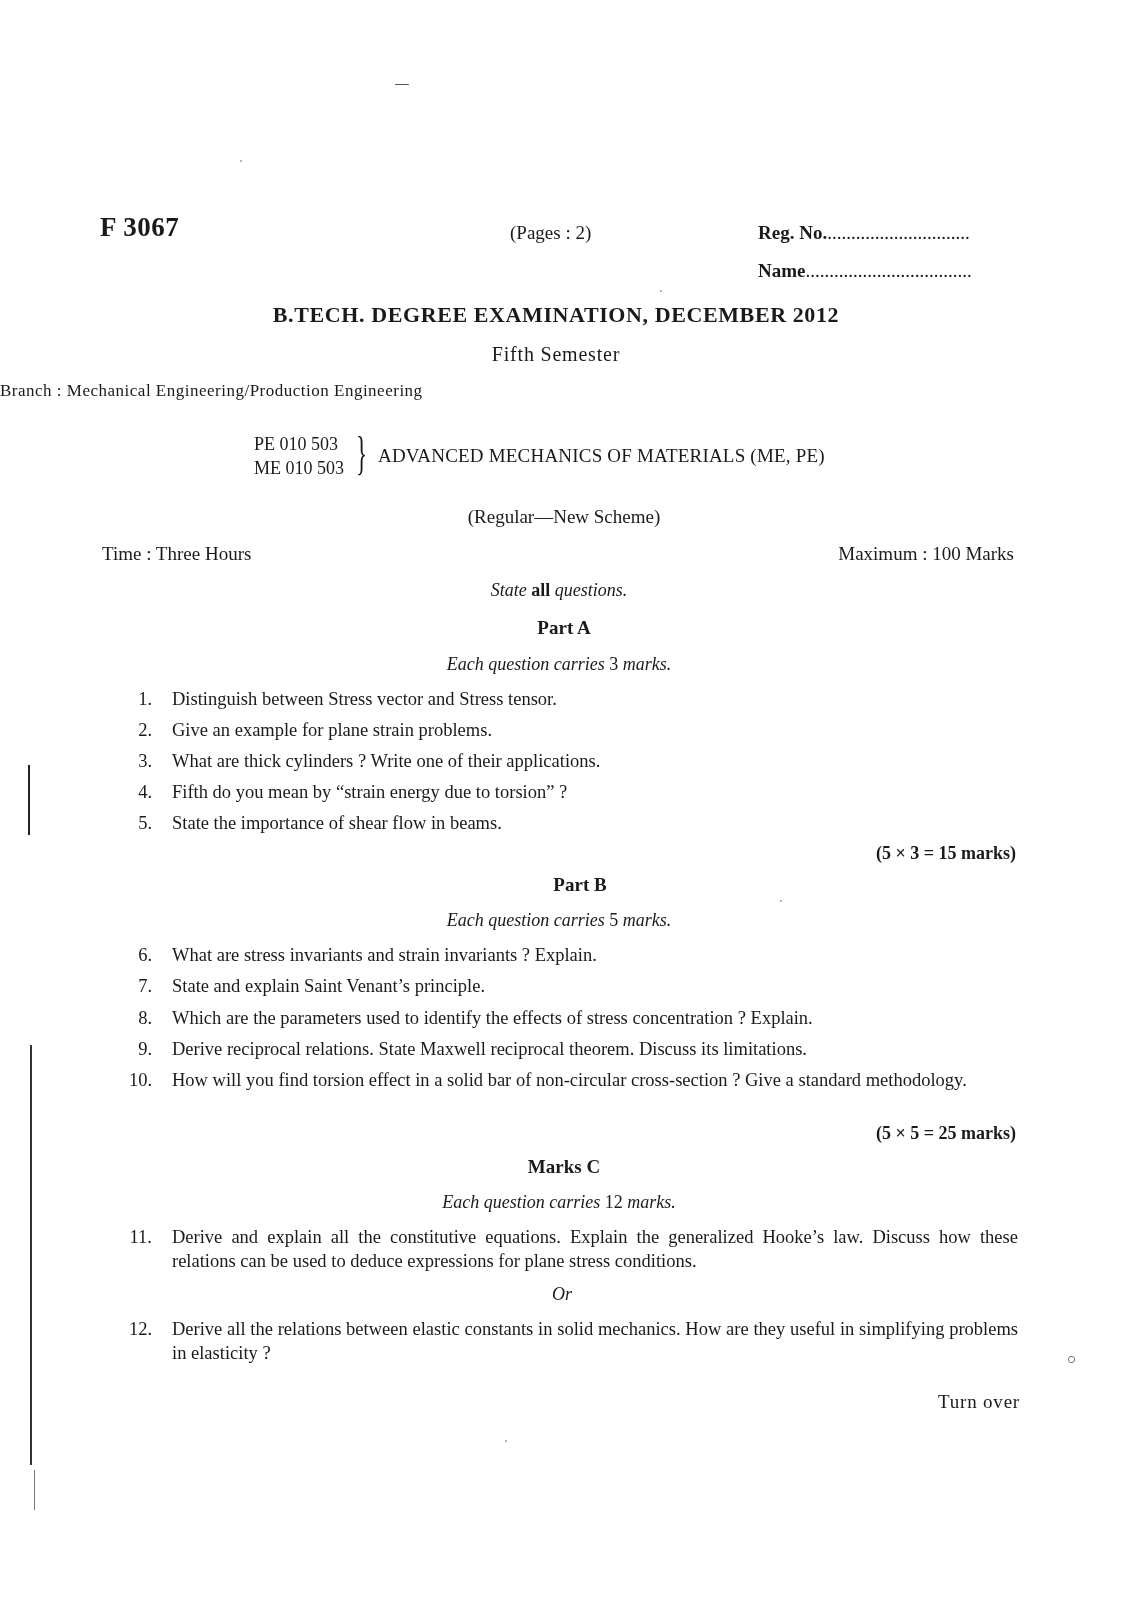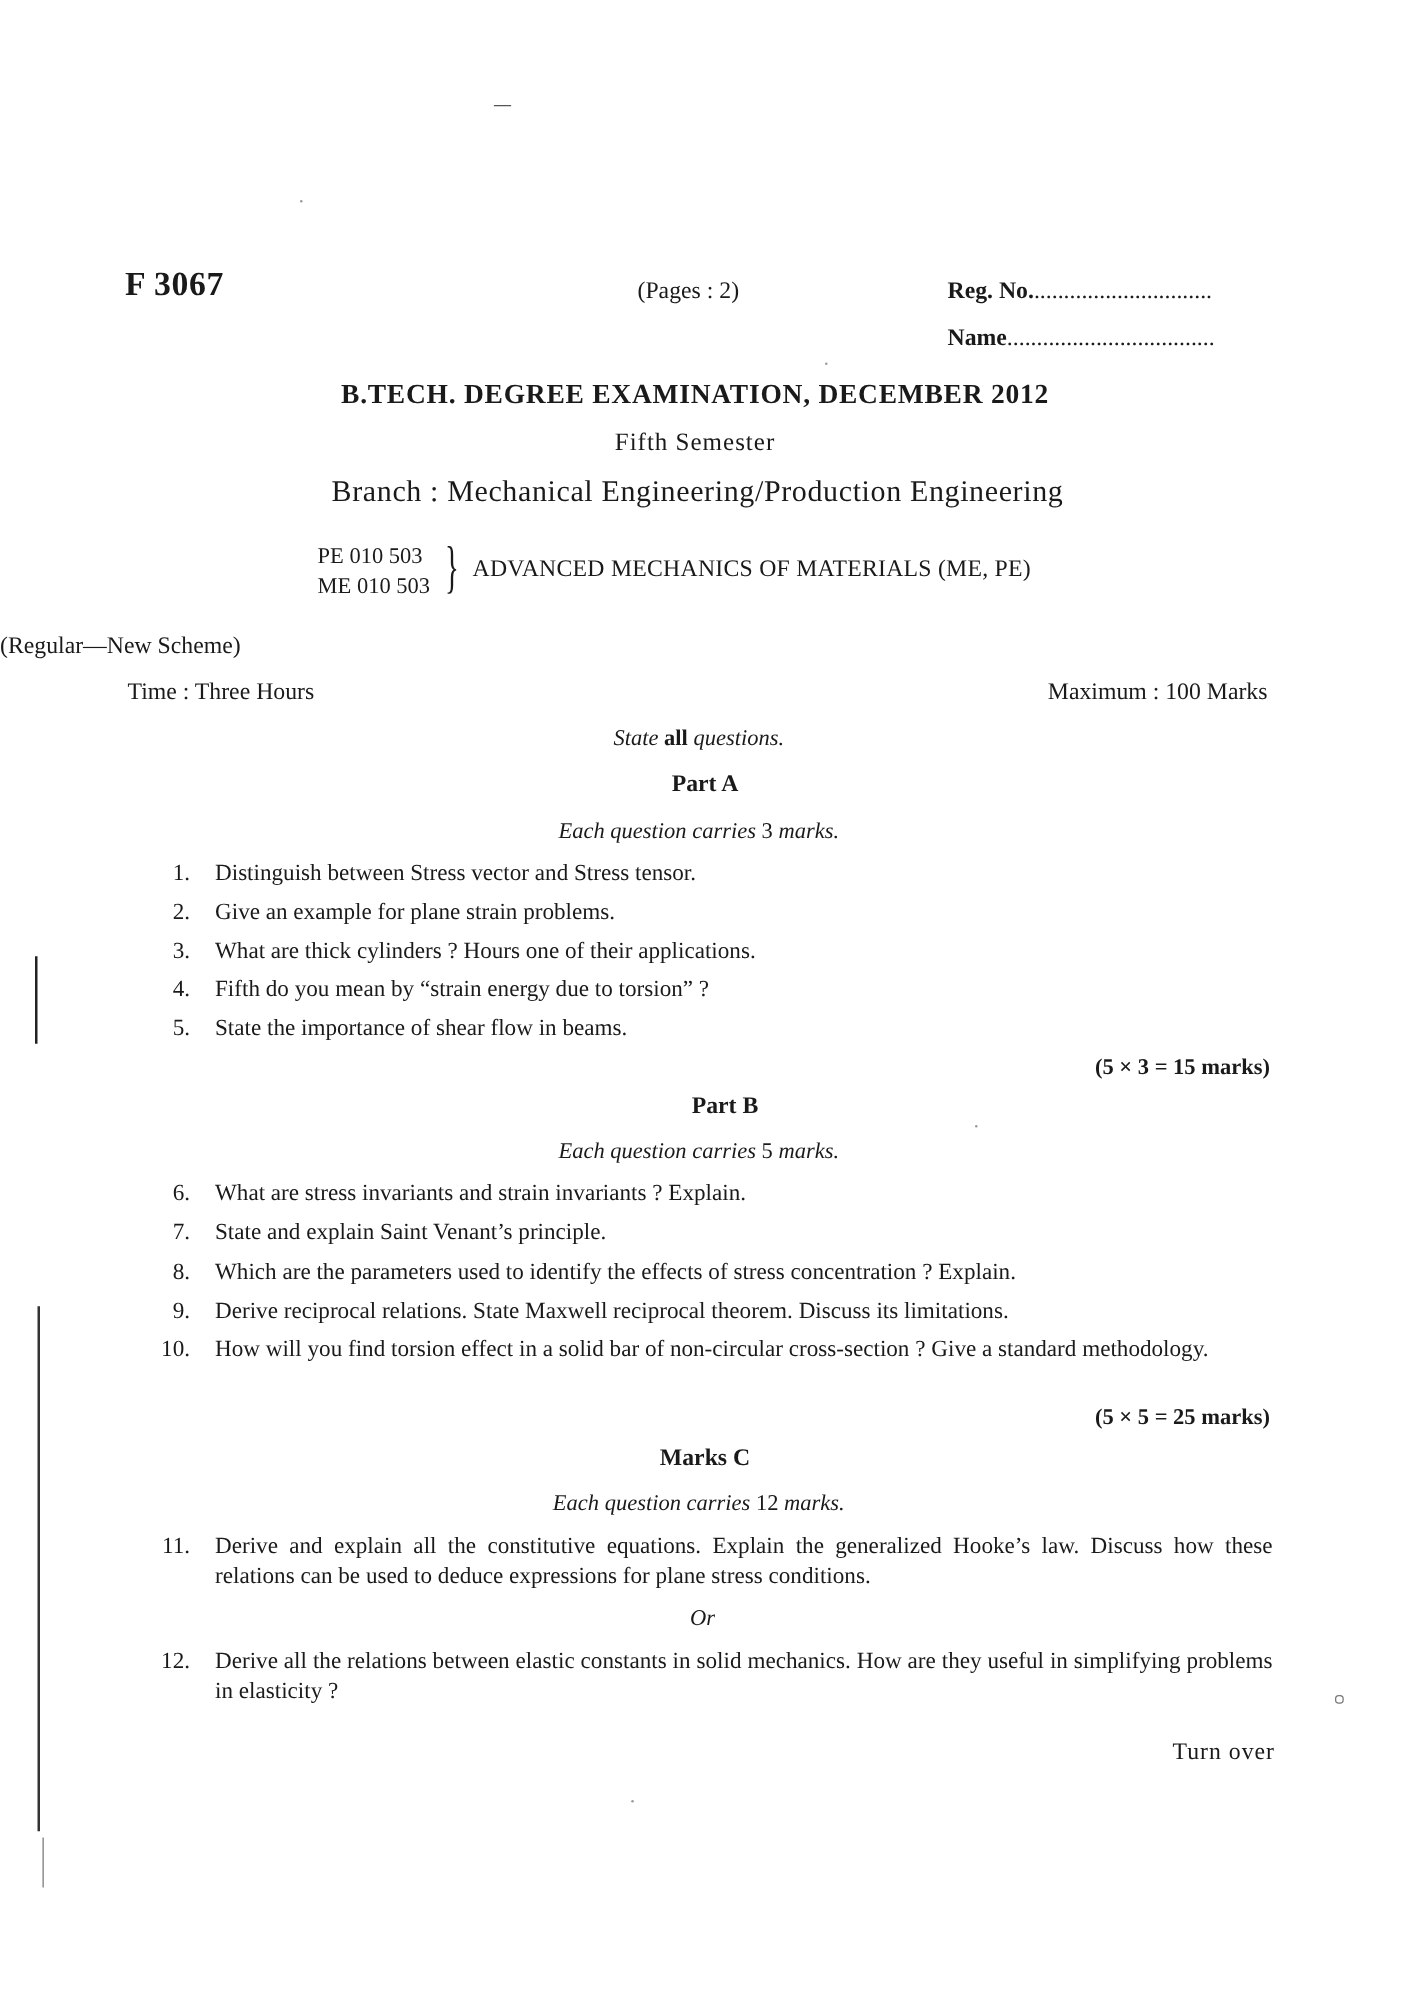--- a/index.html
+++ b/index.html
@@ -8,25 +8,25 @@
     font-family: "Liberation Serif", "DejaVu Serif", serif; color: #1a1a1a; overflow: hidden;
   }
   .abs { position: absolute; white-space: nowrap; }
   .code { left: 100px; top: 212px; font-size: 27px; font-weight: bold; letter-spacing: 0.5px; }
   .pages { left: 510px; top: 222px; font-size: 19px; font-weight: normal; }
   .regno { left: 758px; top: 222px; font-size: 19px; font-weight: bold; }
   .name  { left: 758px; top: 260px; font-size: 19px; font-weight: bold; }
   .dots { font-weight: normal; letter-spacing: 0px; }
   .title { left: 0; width: 1112px; top: 302px; text-align: center; font-size: 22px; font-weight: bold; letter-spacing: 0.6px; }
   .semester { left: 0; width: 1112px; top: 343px; text-align: center; font-size: 20px; letter-spacing: 0.8px; }
-  .branch { left: 0; width: 1116px; top: 381px; text-align: center; font-size: 24px; letter-spacing: 0.5px; }
+  .branch { left: 0; width: 1116px; top: 381px; text-align: left; font-size: 17px; letter-spacing: 0.5px; }
   .codes { left: 254px; top: 432px; font-size: 18px; line-height: 24px; }
   .brace { left: 356px; top: 430px; font-size: 46px; line-height: 48px; font-weight: 100; transform: scaleX(0.5); transform-origin: left top; }
   .subject { left: 378px; top: 445px; font-size: 19px; letter-spacing: 0.2px; }
-  .scheme { left: 0; width: 1128px; top: 506px; font-size: 19px; }
+  .scheme { left: 0; width: 1128px; top: 506px; text-align: center; font-size: 19px; }
   .time { left: 102px; top: 543px; font-size: 19px; }
   .maxm { right: 126px; top: 543px; font-size: 19px; }
   .answer { left: 0; width: 1118px; top: 580px; text-align: center; font-size: 18px; font-style: italic; }
   .answer b { font-style: normal; }
   .part { left: 0; width: 1128px; text-align: center; font-size: 19px; font-weight: bold; }
   .carries { left: 0; width: 1118px; text-align: center; font-size: 18px; font-style: italic; }
   .carries span.n { font-style: normal; }
   .q { left: 120px; font-size: 18.5px; line-height: 24px; }
   .q .num { position: absolute; width: 32px; text-align: right; left: 0; top: 0; }
   .q .txt { position: absolute; left: 52px; top: 0; white-space: normal; width: 846px; }
@@ -76,21 +76,21 @@
 <div class="abs q" style="top:687px;">
     <span class="num">1.</span>
     <span class="txt">Distinguish between Stress vector and Stress tensor.</span>
   </div>
 <div class="abs q" style="top:718px;">
     <span class="num">2.</span>
     <span class="txt">Give an example for plane strain problems.</span>
   </div>
 <div class="abs q" style="top:749px;">
     <span class="num">3.</span>
-    <span class="txt">What are thick cylinders ? Hours one of their applications.</span>
+    <span class="txt">What are thick cylinders ? Write one of their applications.</span>
   </div>
 <div class="abs q" style="top:780px;">
     <span class="num">4.</span>
     <span class="txt">Fifth do you mean by “strain energy due to torsion” ?</span>
   </div>
 <div class="abs q" style="top:811px;">
     <span class="num">5.</span>
     <span class="txt">State the importance of shear flow in beams.</span>
   </div>
 <div class="abs marks" style="top:843px;">(5 × 3 = 15 marks)</div>

